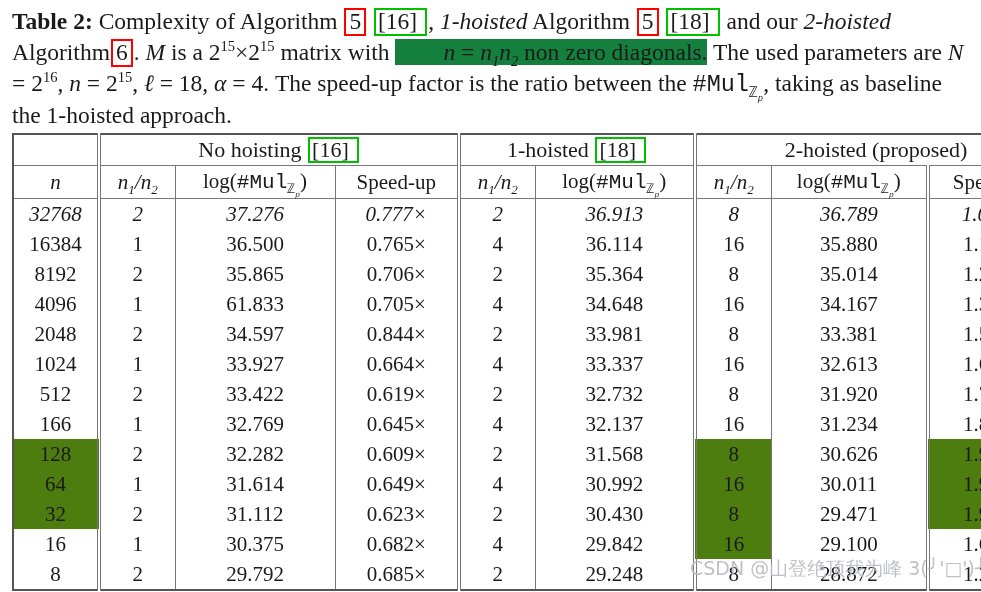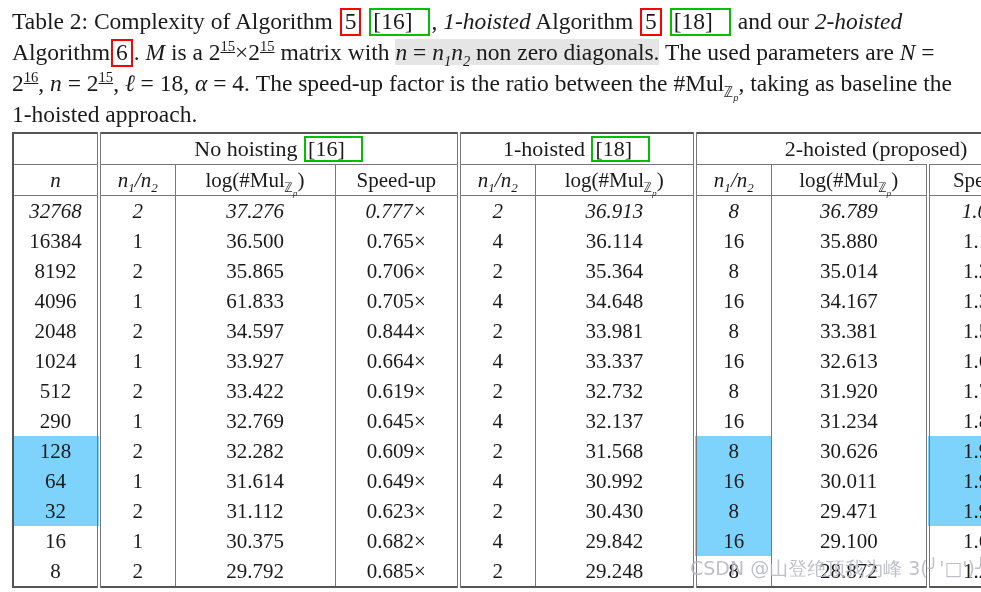--- a/index.html
+++ b/index.html
@@ -26,49 +26,50 @@
 
   
   .caption {
     padding: 6px 10px 2px 12px;
     font-size: 23.5px;
     line-height: 31px;
     text-align: left;
     letter-spacing: 0px;
   }
   .caption .lbl {
-    font-weight: normal;
+    font-weight: bold;
     margin-top: 12px;
   }
   .ital { font-style: italic; }
   .math { font-style: italic; font-family: "Liberation Serif", "DejaVu Serif", serif; }
 
-  sup.sp { font-size: 0.62em; vertical-align: super; line-height: 0; text-decoration: underline; }
+  sup.sp { font-size: 0.62em; vertical-align: super; line-height: 0; }
   sub.sb { font-size: 0.62em; vertical-align: sub; line-height: 0; }
 
   .boxred {
     border: 2.5px solid #ff0000;
     padding: 0px 3px 0px 3px;
     margin: 0 1px;
     display: inline-block;
     line-height: 1.02;
   }
   .boxgreen {
     border: 2.5px solid #00c000;
-    padding: 0px 16px 0px 2px;
+    padding: 0px 8px 0px 2px;
     margin: 0 1px;
     display: inline-block;
     line-height: 1.02;
   }
   .hl {
-    background: #e5e5e5;
+    background: #15803d;
+    padding-left: 48px;
   }
 
   .mulsym {
-    font-family: Liberation Serif, serif;
+    font-family: Liberation Mono, monospace;
     font-style: normal;
   }
   .bbz { font-family: Liberation Mono, monospace; font-style: normal; }
 
   
   .tblwrap {
     padding: 0 12px 0 12px;
     box-sizing: border-box;
   }
   table.t2 {
@@ -92,21 +93,21 @@
     border-bottom: 2px solid #555;
     border-left: 2px solid #555;
     border-right: 2px solid #555;
   }
   .vl  { border-left: 1.5px solid #777; }
   .vld { border-left: 4px double #777; }
   .hb  { border-bottom: 1.5px solid #777; margin-top: 12px; }
   .htop{ border-top: 1.5px solid #777; font-style: italic; }
 
   .grp { font-size: 22px; }
-  .yel { background: #7dd3fc; }
+  .yel { background: #4d7c0f; }
 
   
   col.c-n     { width: 86px; }
   col.c-r12   { width: 76px; }
   col.c-log   { width: 160px; }
   col.c-sp    { width: 124px; }
   col.c-r12b  { width: 76px; }
   col.c-logb  { width: 160px; }
   col.c-r12c  { width: 76px; }
   col.c-logc  { width: 157px; }
@@ -260,21 +261,21 @@
             <td class="vld">2</td>
             <td class="vl">33.422</td>
             <td class="vl">0.619×</td>
             <td class="vld">2</td>
             <td class="vl">32.732</td>
             <td class="vld">8</td>
             <td class="vl">31.920</td>
             <td class="vld">1.756×</td>
           </tr>
           <tr>
-            <td class="">290</td>
+            <td class="">166</td>
             <td class="vld">1</td>
             <td class="vl">32.769</td>
             <td class="vl">0.645×</td>
             <td class="vld">4</td>
             <td class="vl">32.137</td>
             <td class="vld">16</td>
             <td class="vl">31.234</td>
             <td class="vld">1.869×</td>
           </tr>
           <tr>

